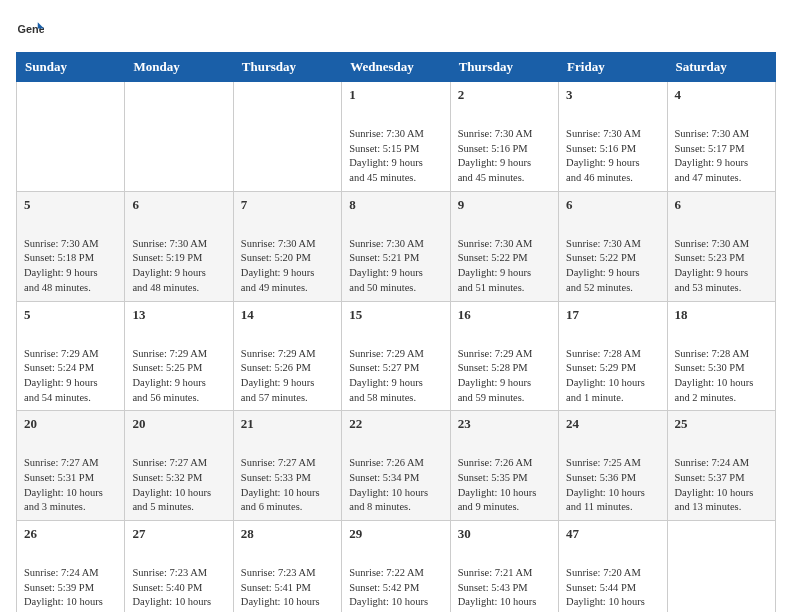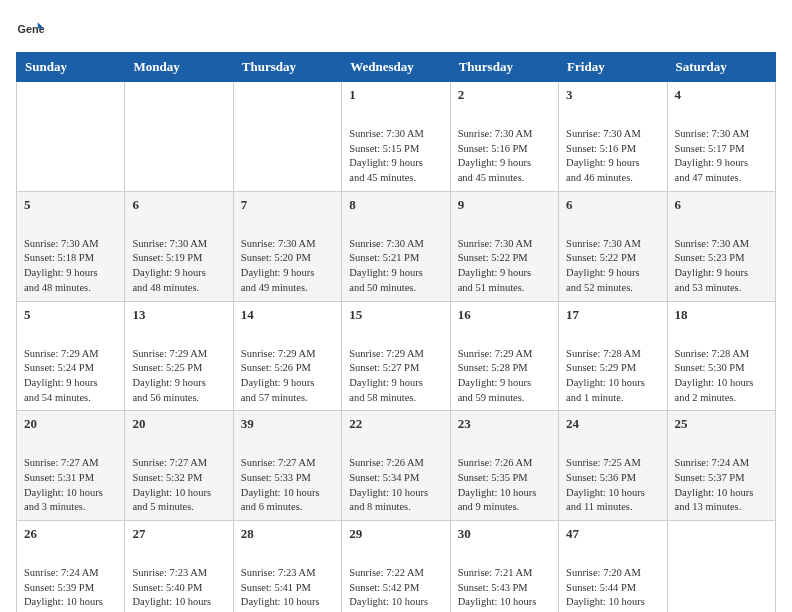--- a/index.html
+++ b/index.html
@@ -199,21 +199,21 @@
       <tr>
         <td>
           <span class="day-number">20</span>
           <div class="day-info">Sunrise: 7:27 AM<br>Sunset: 5:31 PM<br>Daylight: 10 hours<br>and 3 minutes.</div>
         </td>
         <td>
           <span class="day-number">20</span>
           <div class="day-info">Sunrise: 7:27 AM<br>Sunset: 5:32 PM<br>Daylight: 10 hours<br>and 5 minutes.</div>
         </td>
         <td>
-          <span class="day-number">39</span>
+          <span class="day-number">21</span>
           <div class="day-info">Sunrise: 7:27 AM<br>Sunset: 5:33 PM<br>Daylight: 10 hours<br>and 6 minutes.</div>
         </td>
         <td>
           <span class="day-number">22</span>
           <div class="day-info">Sunrise: 7:26 AM<br>Sunset: 5:34 PM<br>Daylight: 10 hours<br>and 8 minutes.</div>
         </td>
         <td>
           <span class="day-number">23</span>
           <div class="day-info">Sunrise: 7:26 AM<br>Sunset: 5:35 PM<br>Daylight: 10 hours<br>and 9 minutes.</div>
         </td>

